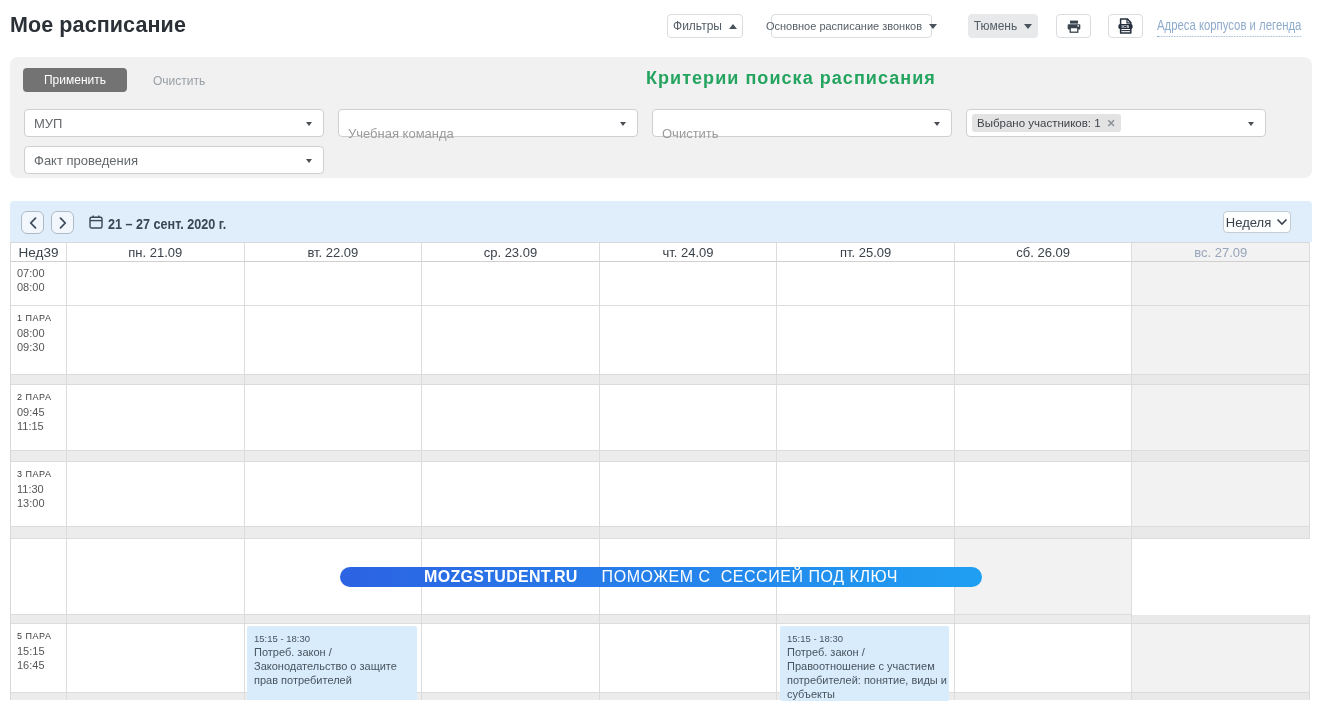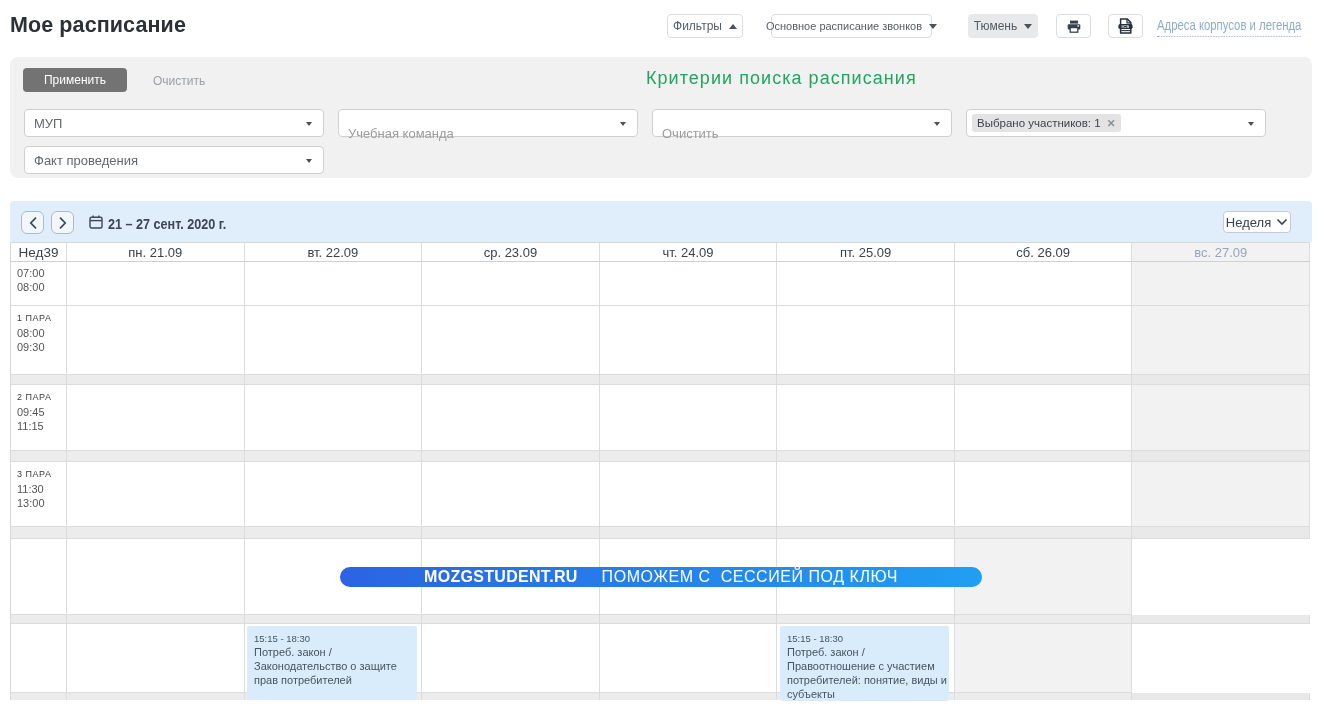--- a/index.html
+++ b/index.html
@@ -16,21 +16,21 @@
   .caret-u { display:inline-block; width:0; height:0; border-left:4px solid transparent; border-right:4px solid transparent; border-bottom:5px solid #4a535c; margin-left:7px; margin-top:1px;}
 
   .link-top { left:1157px; top:17px; font-size:14px; color:#8fabcb; border-bottom:1px dotted #8fabcb; padding-bottom:3px;
               white-space:nowrap; transform:scaleX(0.81); transform-origin:0 0; }
 
   
   .panel { left:10px; top:57px; width:1302px; height:121px; background:#f1f1f2; border-radius:8px; }
   .apply { left:23px; top:68px; width:104px; height:24px; background:#737373; border-radius:4px; color:#fff;
            font-size:12px; display:flex; align-items:center; justify-content:center; }
   .clear { left:153px; top:74px; font-size:12px; color:#9aa0a5; }
-  .crit  { left:646px; top:68px; font-size:18px; font-weight:normal; color:#24a45f; letter-spacing:1.05px; white-space:nowrap; }
+  .crit  { left:646px; top:68px; font-size:18px; font-weight:bold; color:#24a45f; letter-spacing:1.05px; white-space:nowrap; }
 
   .sel { position:absolute; height:28px; width:300px; background:#fff; border:1px solid #cfcfcf; border-radius:4px;
          font-size:13px; color:#63686c; display:flex; align-items:center; padding-left:9px; }
   .sel .ph { color:#9b9b9b;margin-top:20px; }
   .sel .arr { position:absolute; right:11px; top:12px; width:0; height:0; border-left:3px solid transparent; border-right:3px solid transparent; border-top:4.5px solid #4a4f54; }
   .chip { background:#e3e3e4; border-radius:3px; font-size:11.5px; color:#3f4449; padding:3px 5px; margin-left:-4px; }
   .chip .x { color:#8a8f94; font-weight:bold; font-size:10.5px; margin-left:3px;}
 
   
   .cal-toolbar { left:10px; top:201px; width:1302px; height:41px; background:#dfeefa; border-radius:4px 4px 0 0; }
@@ -236,20 +236,24 @@
       <div></div>
       <div></div>
       <div></div>
       <div></div>
       <div></div>
       <div></div>
       <div></div>
       <div class="sun"></div>
     </div>
     <div class="row" style="height:69px;">
+      <div>
+        <div class="tlab">5 ПАРА</div>
+        <div class="ttime">15:15<br>16:45</div>
+      </div>
       <div></div>
       <div></div>
       <div></div>
       <div></div>
       <div></div>
       <div></div>
       <div class="sun"></div>
     </div>
     <div class="row sep" style="height:7px; ">
       <div style="border-bottom:none;"></div>

